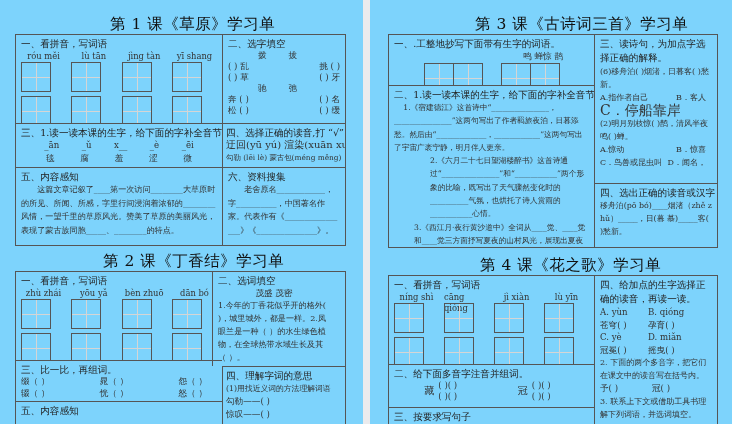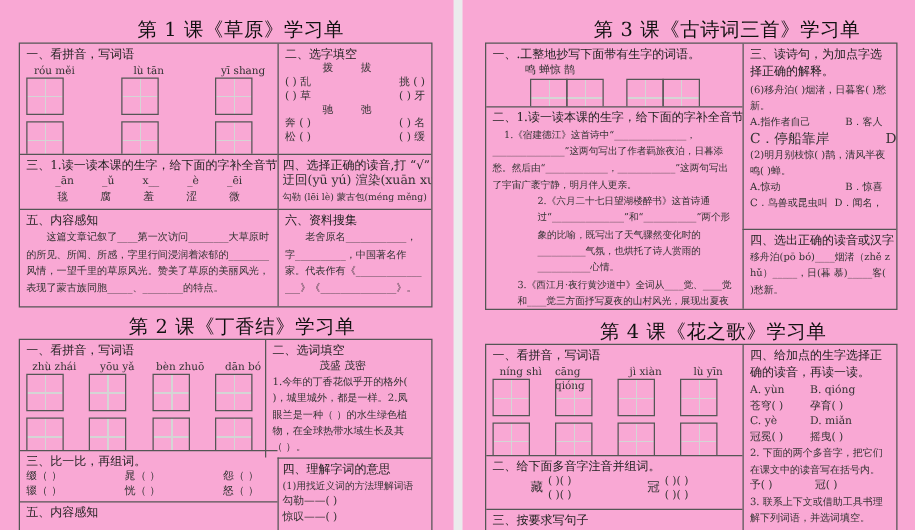--- a/index.html
+++ b/index.html
@@ -1,17 +1,17 @@
 <!DOCTYPE html>
 <html><head>
 <meta charset="utf-8">
 <style>
   html, body { margin:0; padding:0; }
   body { width:732px; height:424px; overflow:hidden; background:#f3f3f4; font-family:"DejaVu Serif","Liberation Serif",serif; color:#222; position:relative; }
-  .page { position:absolute; top:0; height:424px; background:#f9a8d4; overflow:hidden; }
+  .page { position:absolute; top:0; height:424px; background:#7dd3fc; overflow:hidden; }
   #pageL { left:0; width:363px; }
   #pageR { left:370px; width:362px; }
   .divider { position:absolute; left:363px; top:0; width:7px; height:424px; background:#ebebed; }
   .title { position:absolute; font-size:15.5px; letter-spacing:0.5px; color:#111; white-space:nowrap; }
   .sheet { position:absolute; border:1.5px solid #555; box-sizing:border-box; }
   .cell { position:absolute; box-sizing:border-box; font-size:8.6px; line-height:12.5px; overflow:hidden; }
   .bl { border-left:1.5px solid #555; }
   .bt { border-top:1.5px solid #555; }
   .h { font-size:9.6px; line-height:13px; color:#222; white-space:nowrap; }
   .t { color:#333; white-space:nowrap; }
@@ -30,20 +30,21 @@
 <div class="page" id="pageL">
 
   <div class="title" style="left:110px;top:14px;">第 1 课《草原》学习单</div>
   <div class="sheet" style="left:15px;top:34px;width:331px;height:212px;">
 
     <div class="cell" style="left:0;top:0;width:206px;height:88px;padding:2px 5px;">
       <div class="h">一、看拼音，写词语</div>
       <div style="display:flex;justify-content:space-between;margin-top:1px;">
         <div style="width:45px"><div class="py">róu měi</div><div class="grid"><span class="box"></span><span class="box"></span></div></div>
         <div style="width:45px"><div class="py">lù tān</div><div class="grid"><span class="box"></span><span class="box"></span></div></div>
+        <div style="width:45px"><div class="py">jìng tàn</div><div class="grid"><span class="box"></span><span class="box"></span></div></div>
         <div style="width:45px"><div class="py">yī shang</div><div class="grid"><span class="box"></span><span class="box"></span></div></div>
       </div>
 
     </div>
 
     <div class="cell bl" style="left:206px;top:0;width:123px;height:88px;padding:2px 5px;">
       <div class="h">二、选字填空</div>
       <div class="t" style="padding-left:30px;line-height:11px;"><span>拨</span><span style="display:inline-block;width:22px"></span><span>拔</span></div>
       <div class="row t" style="line-height:11px;">
           <span>(        ) 乱</span>
@@ -142,21 +143,21 @@
 </div>
 
 <div class="divider"></div>
 
 <div class="page" id="pageR">
 
   <div class="title" style="left:105px;top:14px;">第 3 课《古诗词三首》学习单</div>
   <div class="sheet" style="left:18px;top:34px;width:330px;height:214px;">
     <div class="cell" style="left:0;top:0;width:205px;height:50px;padding:2px 5px;">
       <div class="h">一、.工整地抄写下面带有生字的词语。</div>
-      <div style="display:flex;justify-content:flex-start;padding:0 26px;" class="t">
+      <div style="display:flex;justify-content:flex-end;padding:0 26px;" class="t">
         <span>鸣  蝉</span>
         <span>惊  鹊</span>
       </div>
       <div style="display:flex;justify-content:space-around;padding:0 20px;">
         <div class="grid"><span class="box"></span><span class="box"></span></div>
         <div class="grid"><span class="box"></span><span class="box"></span></div>
       </div>
     </div>
     <div class="cell bt" style="left:0;top:50px;width:205px;height:162px;padding:2px 5px;">
       <div class="h">二、1.读一读本课的生字，给下面的字补全音节</div>
@@ -164,21 +165,21 @@
       <div class="t wrap" style="font-size:7.7px;line-height:13.3px;margin-left:36px;">2.《六月二十七日望湖楼醉书》这首诗通过“_______________”和“___________”两个形象的比喻，既写出了天气骤然变化时的__________气氛，也烘托了诗人赏雨的___________心情。</div>
       <div class="t wrap" style="font-size:7.7px;line-height:13.3px;margin-left:20px;">3.《西江月·夜行黄沙道中》全词从____觉、____觉和____觉三方面抒写夏夜的山村风光，展现出夏夜_________的美丽景色及作者对___________的由衷喜悦。</div>
     </div>
     <div class="cell bl" style="left:205px;top:0;width:123px;height:148px;padding:2px 5px;">
       <div class="h wrap" style="line-height:14px;">三、读诗句，为加点字选择正确的解释。</div>
       <div class="t wrap" style="font-size:8px;line-height:13px;">(6)移舟泊(        )烟渚，日暮客(      )愁新。</div>
       <div class="row t" style="font-size:8px;line-height:13px;padding-right:6px;">
           <span>A.指作者自己</span>
           <span>B．客人</span>
         </div>
-      <div class="row t" style="font-size:11px;line-height:13px;padding-right:6px;gap:45px;">
+      <div class="row t" style="font-size:14px;line-height:13px;padding-right:6px;gap:45px;">
           <span>C．停船靠岸</span>
           <span>D．湖泊</span>
         </div>
       <div class="t wrap" style="font-size:8px;line-height:13px;">(2)明月别枝惊(   )鹊，清风半夜鸣(   )蝉。</div>
       <div class="row t" style="font-size:8px;line-height:13px;padding-right:6px;">
           <span>A.惊动</span>
           <span>B．惊喜</span>
         </div>
       <div class="row t" style="font-size:8px;line-height:13px;padding-right:6px;">
           <span>C．鸟兽或昆虫叫</span>

